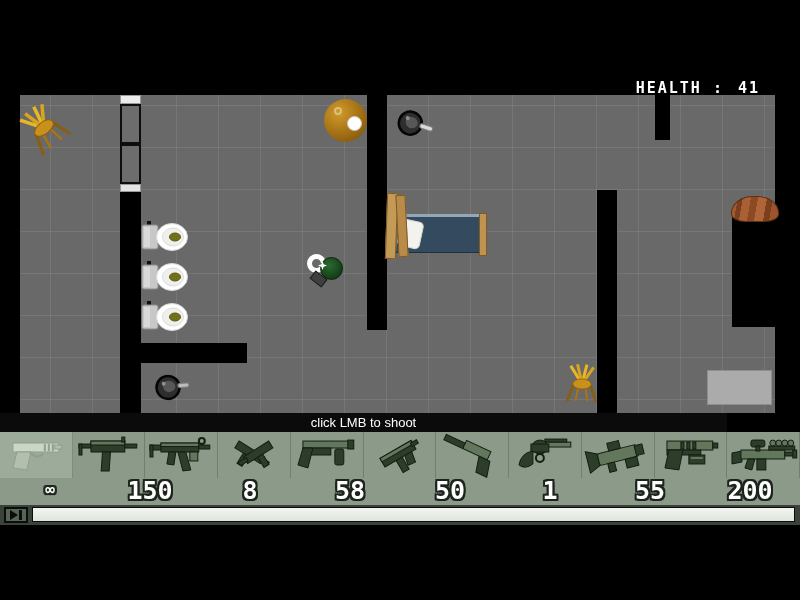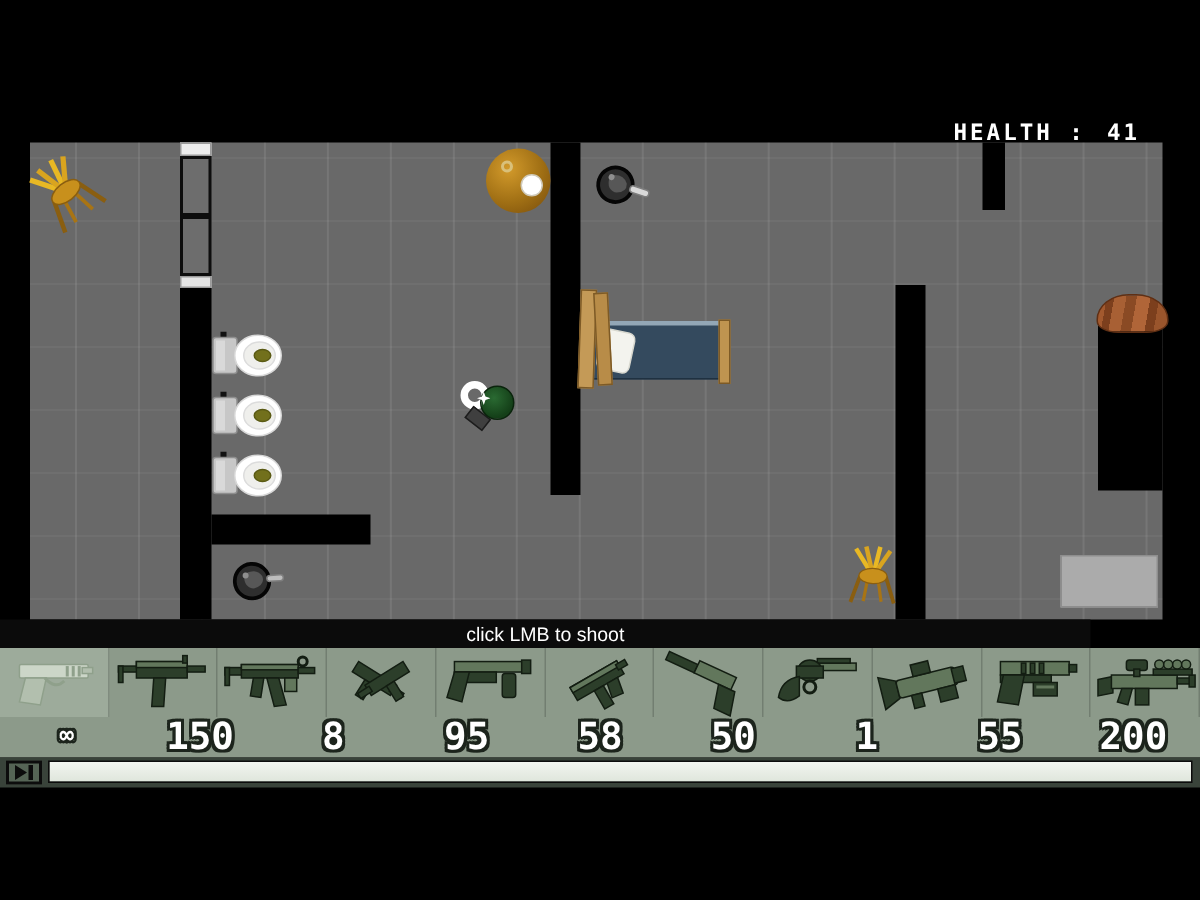--- a/index.html
+++ b/index.html
@@ -353,21 +353,20 @@
           <rect x="30" y="27" width="9" height="11" class="wk"></rect>
           <path d="M21 27 L28 27 L25 38 L18 36 Z" class="wk"></path>
         </svg>
       </div>
     </div>
 
     <div class="arow">
       <div class="ammo inf">∞</div>
       <div class="ammo">150</div>
       <div class="ammo">8</div>
-      <div class="ammo">95</div>
       <div class="ammo">58</div>
       <div class="ammo">50</div>
       <div class="ammo">1</div>
       <div class="ammo">55</div>
       <div class="ammo">200</div>
     </div>
   </div>
 
   <div class="scrub">
     <div class="playbtn">

